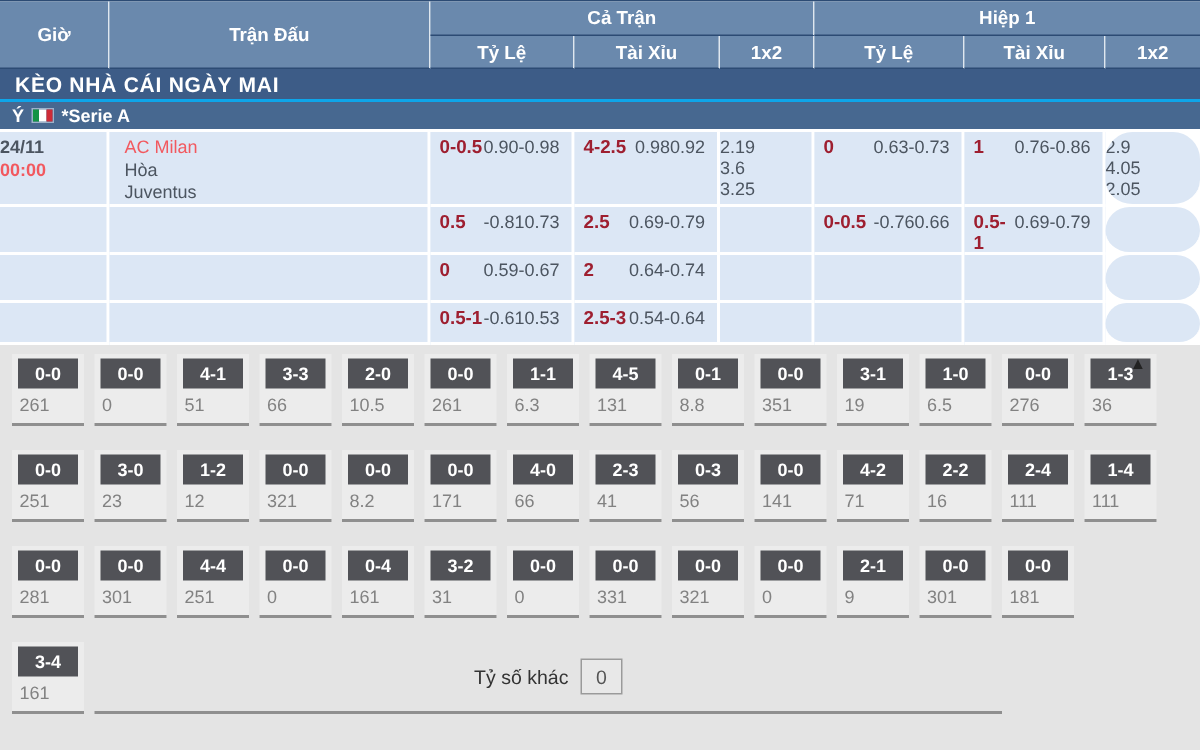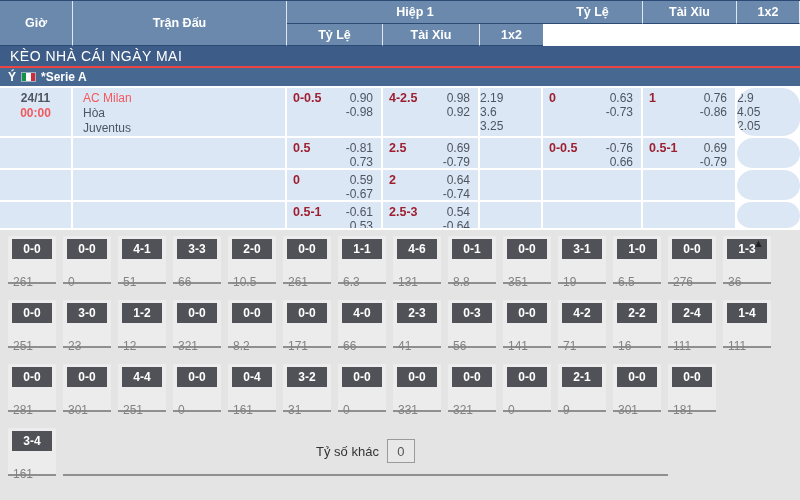--- a/index.html
+++ b/index.html
@@ -10,70 +10,71 @@
   .thead { display:grid; grid-template-columns:73px 214px 96px 97px 63px 100px 94px 63px;
            grid-template-rows:23px 22px; background:#fff; border-top:1px solid #2c4b74;}
   .hcell { background:#6a89ad; color:#fff; font-size:12.5px; font-weight:bold;
            display:flex; align-items:center; justify-content:center;
            border-right:1px solid #dfe7ef; border-bottom:1px solid #2c4b74; }
   .hcell.last { border-right:none; }
   .rowspan2 { grid-row:1 / span 2; }
   .colspan3 { grid-column:span 3; }
 
   
-  .banner { height:22px; background:#3d5c87; color:#fff; font-size:14px; font-weight:normal;
+  .banner { height:22px; background:#3d5c87; color:#fff; font-size:14px; font-weight:bold;
             letter-spacing:.5px; display:flex; align-items:center; padding-left:10px;
-            border-bottom:2px solid #ef4444; }
+            border-bottom:2px solid #0ea5e9; }
   .league { height:20px; background:#476890; color:#fff; font-size:12px; font-weight:bold;
             display:flex; align-items:center; gap:5px; padding-left:8px; border-bottom:2px solid #fff; }
   .flag { width:15px; height:10px; display:inline-flex; border:1px solid #9db1c9; }
   .flag span { flex:1; }
   .flag .g { background:#149345; } .flag .w { background:#fff; } .flag .r { background:#ce2b37; }
 
   
   .ogrid { display:grid; grid-template-columns:73px 214px 96px 97px 63px 100px 94px 63px;
            grid-template-rows:50px 32px 32px 28px; }
   .ocell { background:#dce7f5; border-right:2px solid #fff; border-bottom:2px solid #fff;
            font-size:12px; color:#4c5560; overflow:hidden; }
   .ocell.lastc { border-right:none;border-radius:18px; }
-  .timecell { text-align:center; padding-top:3px; line-height:15px; }
+  .timecell { text-align:left; padding-top:3px; line-height:15px; }
   .timecell .d { color:#4c5560; font-weight:bold; }
   .timecell .t { color:#f2595f; font-weight:bold; }
   .teamcell { padding:3px 0 0 10px; line-height:15px; }
   .home { color:#f2595f; }
   .oddcell { display:flex; justify-content:space-between; padding:3px 8px 0 6px; line-height:14px; }
   .hdp { color:#9e1f30; font-weight:bold; font-size:12.5px; }
-  .ovals { text-align:right; display:flex; flex-direction:column; }
+  .ovals { text-align:right; display:flex; flex-direction:row; }
   .x2cell { text-align:left; padding:3px 8px 0 0; line-height:14px; display:flex;
             flex-direction:column; }
 
   
   .scorepanel { background:#e4e4e4; height:271px; position:relative; padding:6px 0 0 8px; }
   .sp-title { font-size:13px; color:#333; height:22px; }
   .collapse { position:absolute; top:8px; right:36px; font-size:11px; color:#222; cursor:pointer; line-height:11px; }
   .tile-row { display:flex; gap:7px; margin-bottom:16px; }
   .tile { width:48px; background:#ececec; border-bottom:2px solid #8f8f8f; height:48px; }
-  .badge { height:20px; margin:3px 4px 16px 4px; background:#515257; color:#fff; font-weight:bold;
+  .badge { height:20px; margin:3px 4px 4px 4px; background:#515257; color:#fff; font-weight:bold;
            font-size:12px; display:flex; align-items:center; justify-content:center; }
   .tval { margin:4px 0 0 5px; font-size:12px; color:#828282; }
   .lastrow { display:flex; gap:7px; }
   .othercell { width:605px; border-bottom:2px solid #8f8f8f; height:48px; display:flex;
                align-items:center; justify-content:center; gap:8px; }
   .otherlabel { font-size:13px; color:#333; }
   .otherbox { width:28px; height:24px; border:1px solid #9a9a9a; background:#e8e8e8;
               display:flex; align-items:center; justify-content:center; font-size:13px; color:#555; }
 </style>
 </head>
 <body>
 
 <div class="page">
 
   <div class="thead">
     <div class="hcell rowspan2">Giờ</div>
     <div class="hcell rowspan2">Trận Đấu</div>
+    <div class="hcell colspan3">Cả Trận</div>
     <div class="hcell colspan3 last">Hiệp 1</div>
     <div class="hcell">Tỷ Lệ</div>
     <div class="hcell">Tài Xỉu</div>
     <div class="hcell">1x2</div>
     <div class="hcell">Tỷ Lệ</div>
     <div class="hcell">Tài Xỉu</div>
     <div class="hcell last">1x2</div>
   </div>
 
   <div class="banner">KÈO NHÀ CÁI NGÀY MAI</div>
@@ -248,21 +249,21 @@
           <div class="badge">0-0</div>
           <div class="tval">261</div>
         </div>
 
         <div class="tile">
           <div class="badge">1-1</div>
           <div class="tval">6.3</div>
         </div>
 
         <div class="tile">
-          <div class="badge">4-6</div>
+          <div class="badge">4-5</div>
           <div class="tval">131</div>
         </div>
 
         <div class="tile">
           <div class="badge">0-1</div>
           <div class="tval">8.8</div>
         </div>
 
         <div class="tile">
           <div class="badge">0-0</div>

